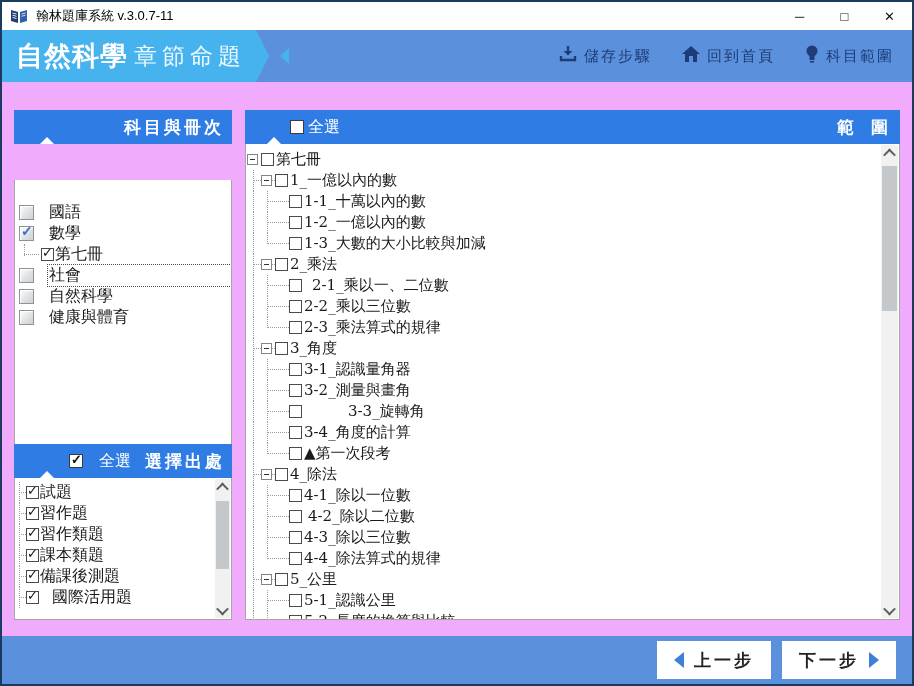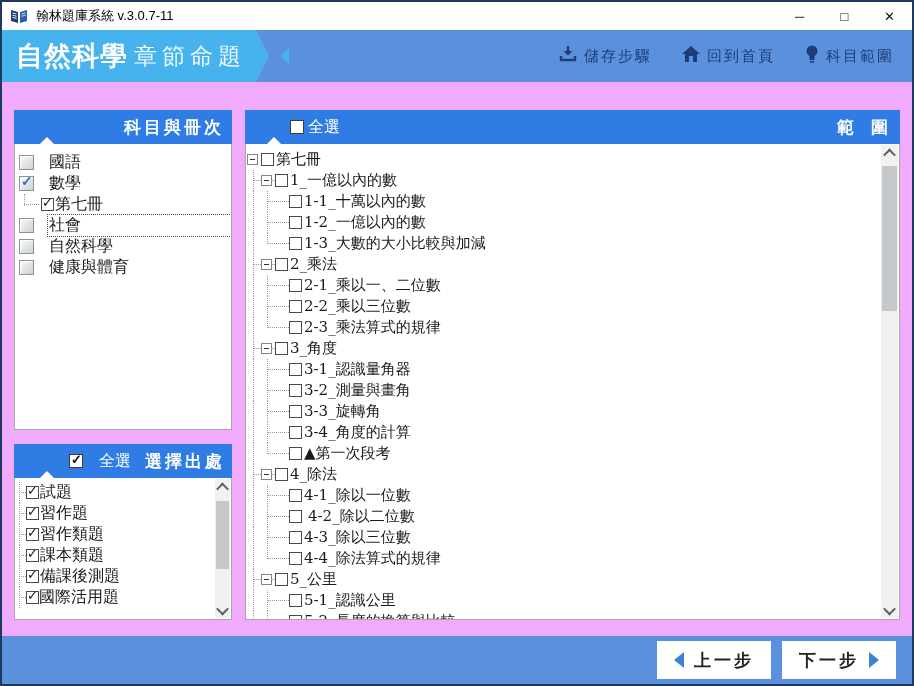--- a/index.html
+++ b/index.html
@@ -121,21 +121,21 @@
       </div>
   </div>
 
   <div class="content">
 
     <div class="panel subjects">
       <div class="panel-header">
         <span class="notch" style="left:26px"></span>
         <span class="panel-title">科目與冊次</span>
       </div>
-      <div class="panel-body" id="subjects-list" style="padding-top: 8px;">
+      <div class="panel-body" id="subjects-list" style="padding-top: 22px; margin-top: 36px;">
           <div class="row">
             <span class="cb3d" style="margin-left:4px"></span>
             <span class="grow" style="margin-left:14px;padding-left:1px">國語</span>
           </div>
           <div class="row">
             <span class="cb3d checked" style="margin-left:4px"></span>
             <span class="grow" style="margin-left:14px;padding-left:1px">數學</span>
           </div>
           <div class="row">
             <span class="vguide half" style="left:9px;height:12px"></span>
@@ -194,21 +194,21 @@
           <div class="row">
             <span class="vguide" style="left:4px"></span>
             <span class="hstub" style="left:4px;width:7px"></span>
             <span class="cbflat checked" style="margin-left:11px"></span>
             <span style="margin-left:1px">備課後測題</span>
           </div>
           <div class="row">
             <span class="vguide" style="left:4px"></span>
             <span class="hstub" style="left:4px;width:7px"></span>
             <span class="cbflat checked" style="margin-left:11px"></span>
-            <span style="margin-left:0">國際活用題</span>
+            <span style="margin-left:13px">國際活用題</span>
           </div>
           <div class="sbar" style="right:1px;width:15px;">
           <span class="chev up">
               <i></i>
             </span>
           <span class="grow"></span>
           <span class="chev down">
               <i></i>
             </span>
           <span class="sthumb" style="top:22px;height:68px;"></span>
@@ -263,21 +263,21 @@
             <span class="hstub" style="left:7px;width:22px"></span>
             <span class="expander" style="left:15px"></span>
             <span class="cbflat" style="margin-left:29px"></span>
             <span style="margin-left:2px">2_乘法</span>
           </div>
           <div class="row" style="font-size: 15px;">
             <span class="vguide" style="left:7px"></span>
             <span class="vguide" style="left:21px"></span>
             <span class="hstub" style="left:21px;width:22px"></span>
             <span class="cbflat" style="margin-left:43px"></span>
-            <span style="margin-left:2px">2-1_乘以一、二位數</span>
+            <span style="margin-left:10px">2-1_乘以一、二位數</span>
           </div>
           <div class="row" style="font-size: 15px;">
             <span class="vguide" style="left:7px"></span>
             <span class="vguide" style="left:21px"></span>
             <span class="hstub" style="left:21px;width:22px"></span>
             <span class="cbflat" style="margin-left:43px"></span>
             <span style="margin-left:2px">2-2_乘以三位數</span>
           </div>
           <div class="row" style="font-size: 15px;">
             <span class="vguide" style="left:7px"></span>
@@ -300,21 +300,21 @@
             <span class="cbflat" style="margin-left:43px"></span>
             <span style="margin-left:2px">3-1_認識量角器</span>
           </div>
           <div class="row" style="font-size: 15px;">
             <span class="vguide" style="left:7px"></span>
             <span class="vguide" style="left:21px"></span>
             <span class="hstub" style="left:21px;width:22px"></span>
             <span class="cbflat" style="margin-left:43px"></span>
             <span style="margin-left:2px">3-2_測量與畫角</span>
           </div>
-          <div class="row" style="font-size: 15px;">
+          <div class="row" style="font-size: 15px; gap: 44px;">
             <span class="vguide" style="left:7px"></span>
             <span class="vguide" style="left:21px"></span>
             <span class="hstub" style="left:21px;width:22px"></span>
             <span class="cbflat" style="margin-left:43px"></span>
             <span style="margin-left:2px">3-3_旋轉角</span>
           </div>
           <div class="row" style="font-size: 15px;">
             <span class="vguide" style="left:7px"></span>
             <span class="vguide" style="left:21px"></span>
             <span class="hstub" style="left:21px;width:22px"></span>

